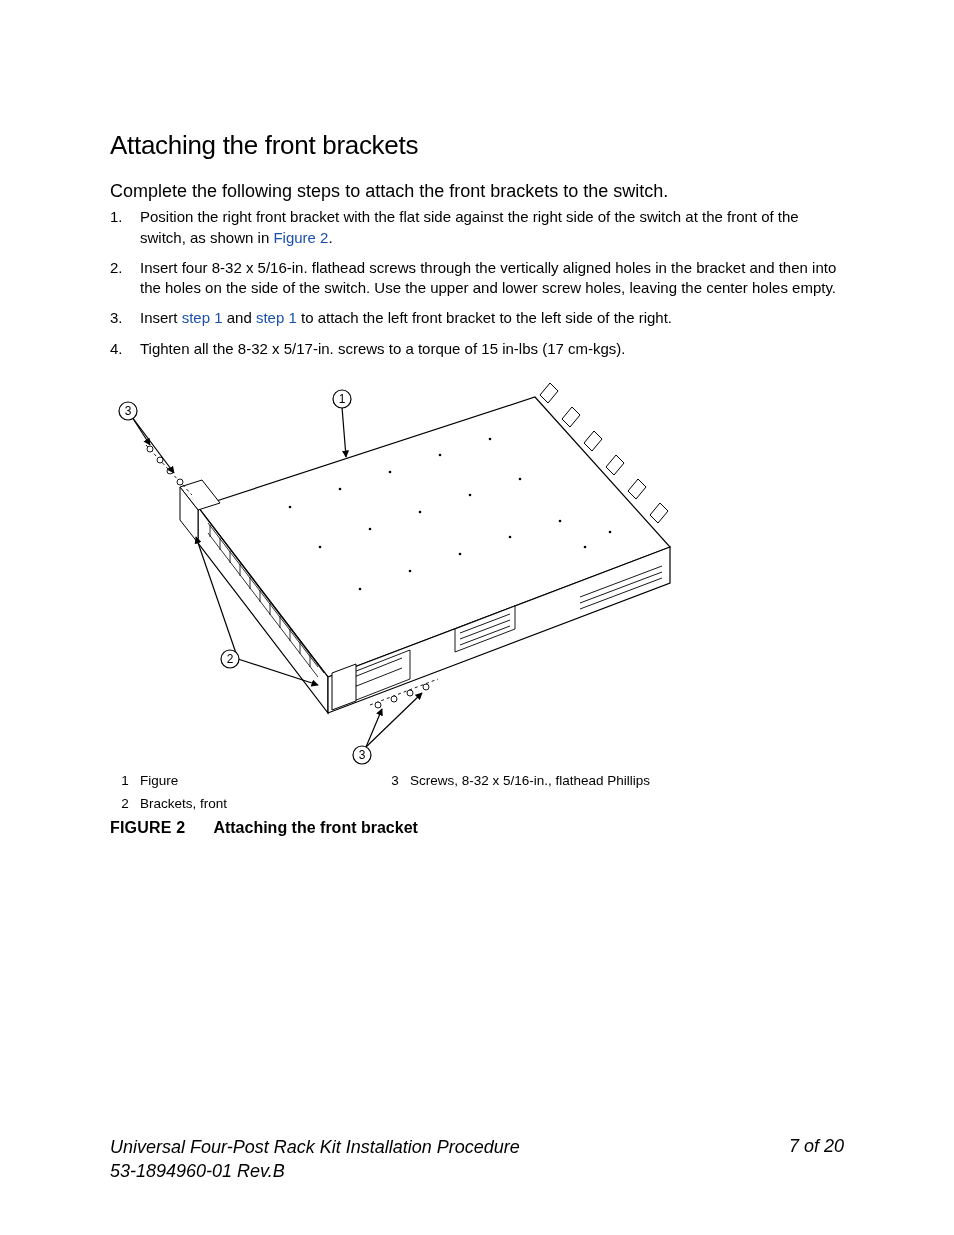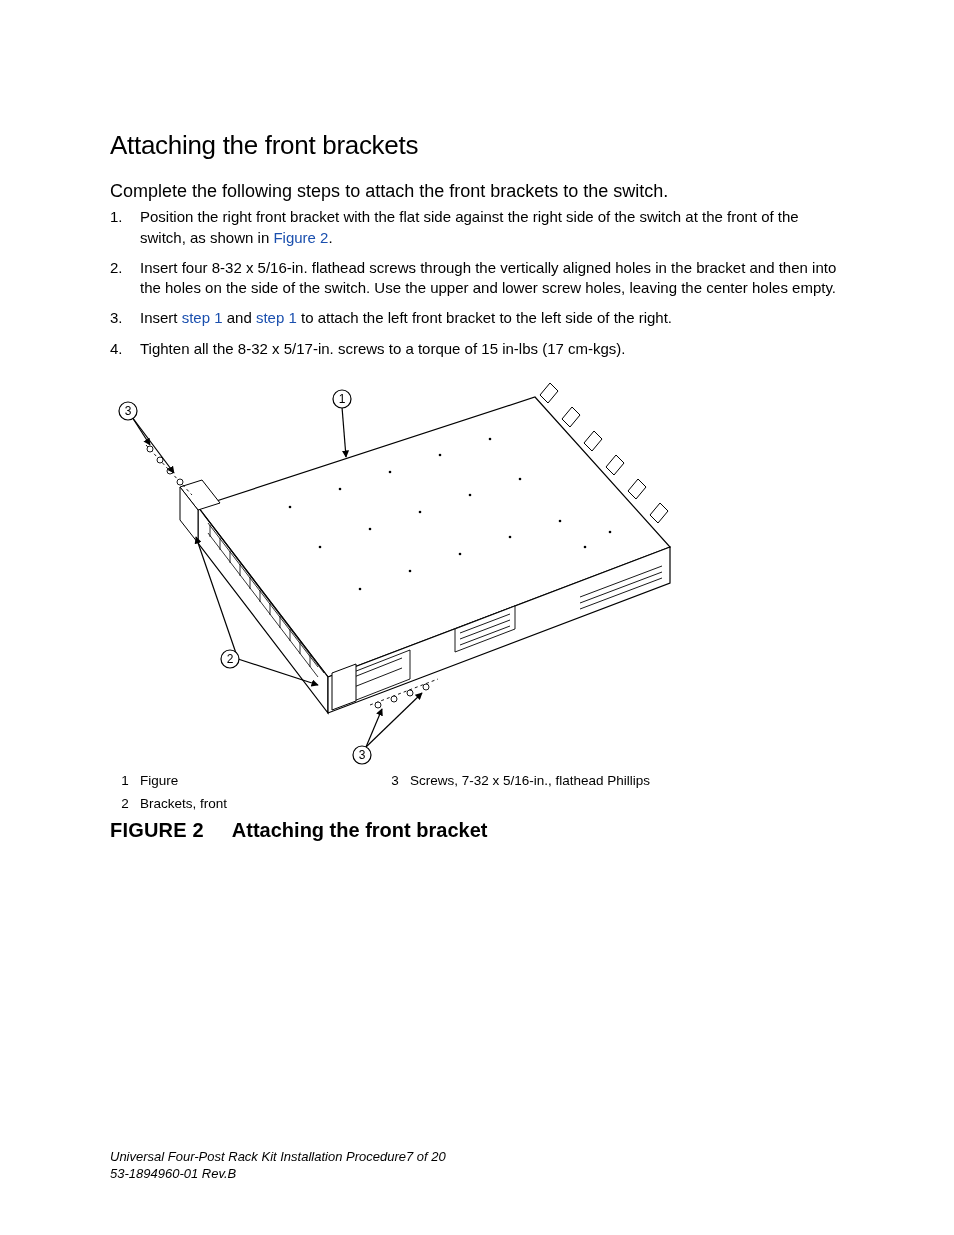--- a/index.html
+++ b/index.html
@@ -12,24 +12,24 @@
   ol.steps > li::before { content: counter(step) "."; position: absolute; left: 0; top: 0; }
   .link { color: #1a4fae; }
   .figure-wrap { margin-top: 18px; }
   .figure-svg { width: 570px; height: 390px; display: block; }
   .legend { margin-top: 6px; font-size: 13.5px; }
   .legend-row { display: flex; margin-bottom: 8px; }
   .legend-cell { display: flex; }
   .legend-num { width: 30px; text-align: center; }
   .legend-text { }
   .legend-col1 { width: 270px; }
-  .figcap { font-size: 20px; }
+  .figcap { font-size: 16px; }
   .figcap-label { font-weight: 700; font-stretch: condensed; letter-spacing: 0.2px; margin-right: 28px; }
   .figcap-text { font-weight: 700; font-stretch: condensed; }
-  .footer { position: absolute; left: 110px; right: 110px; bottom: 52px; display: flex; font-style: italic; font-size: 13px; font-family: Arial, Helvetica, sans-serif; }
+  .footer { position: absolute; left: 110px; right: 110px; bottom: 52px; display: flex; justify-content: space-between; font-style: italic; font-size: 18px; font-family: Arial, Helvetica, sans-serif; }
   .footer-left { line-height: 1.3; }
 </style>
 </head>
 <body>
 
 <div class="page">
 
   <h1 class="heading">Attaching the front brackets</h1>
 
   <p class="intro">Complete the following steps to attach the front brackets to the switch.</p>
@@ -185,21 +185,21 @@
     </svg>
 
     <div class="legend">
       <div class="legend-row">
         <div class="legend-cell legend-col1">
           <span class="legend-num">1</span>
           <span class="legend-text">Figure</span>
         </div>
         <div class="legend-cell">
           <span class="legend-num">3</span>
-          <span class="legend-text">Screws, 7-32 x 5/16-in., flathead Phillips</span>
+          <span class="legend-text">Screws, 8-32 x 5/16-in., flathead Phillips</span>
         </div>
       </div>
       <div class="legend-row">
         <div class="legend-cell legend-col1">
           <span class="legend-num">2</span>
           <span class="legend-text">Brackets, front</span>
         </div>
       </div>
     </div>
 

